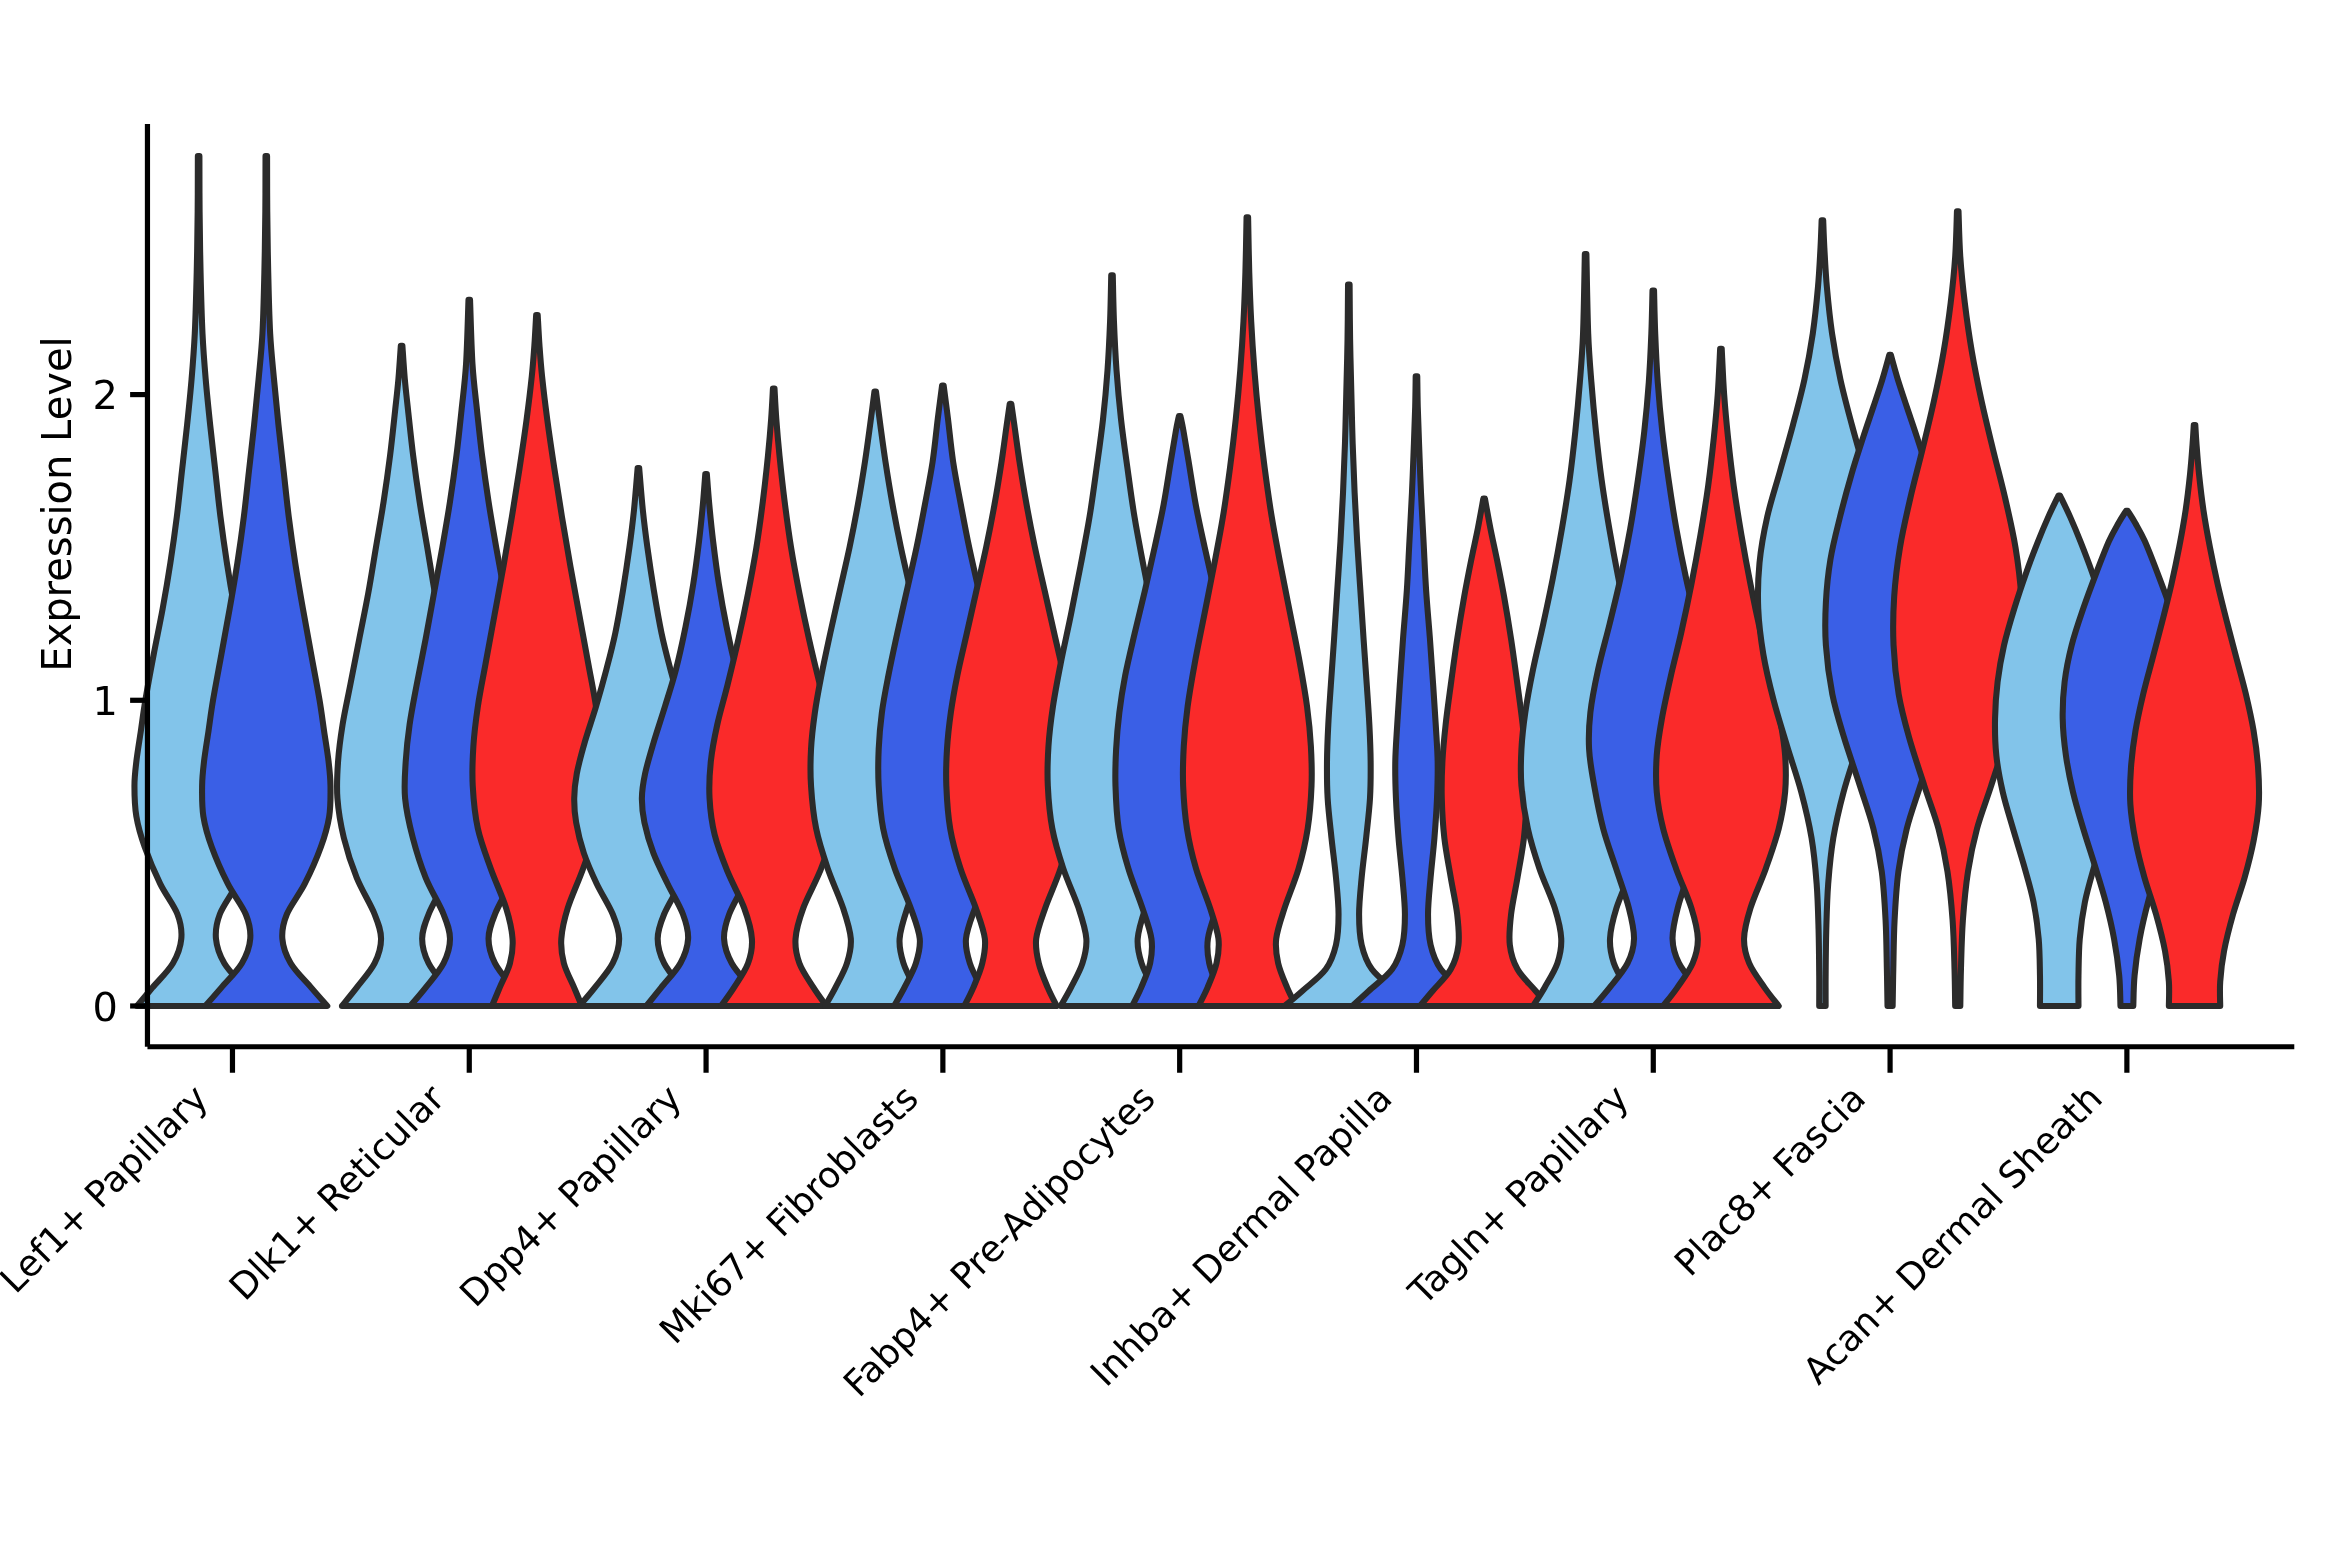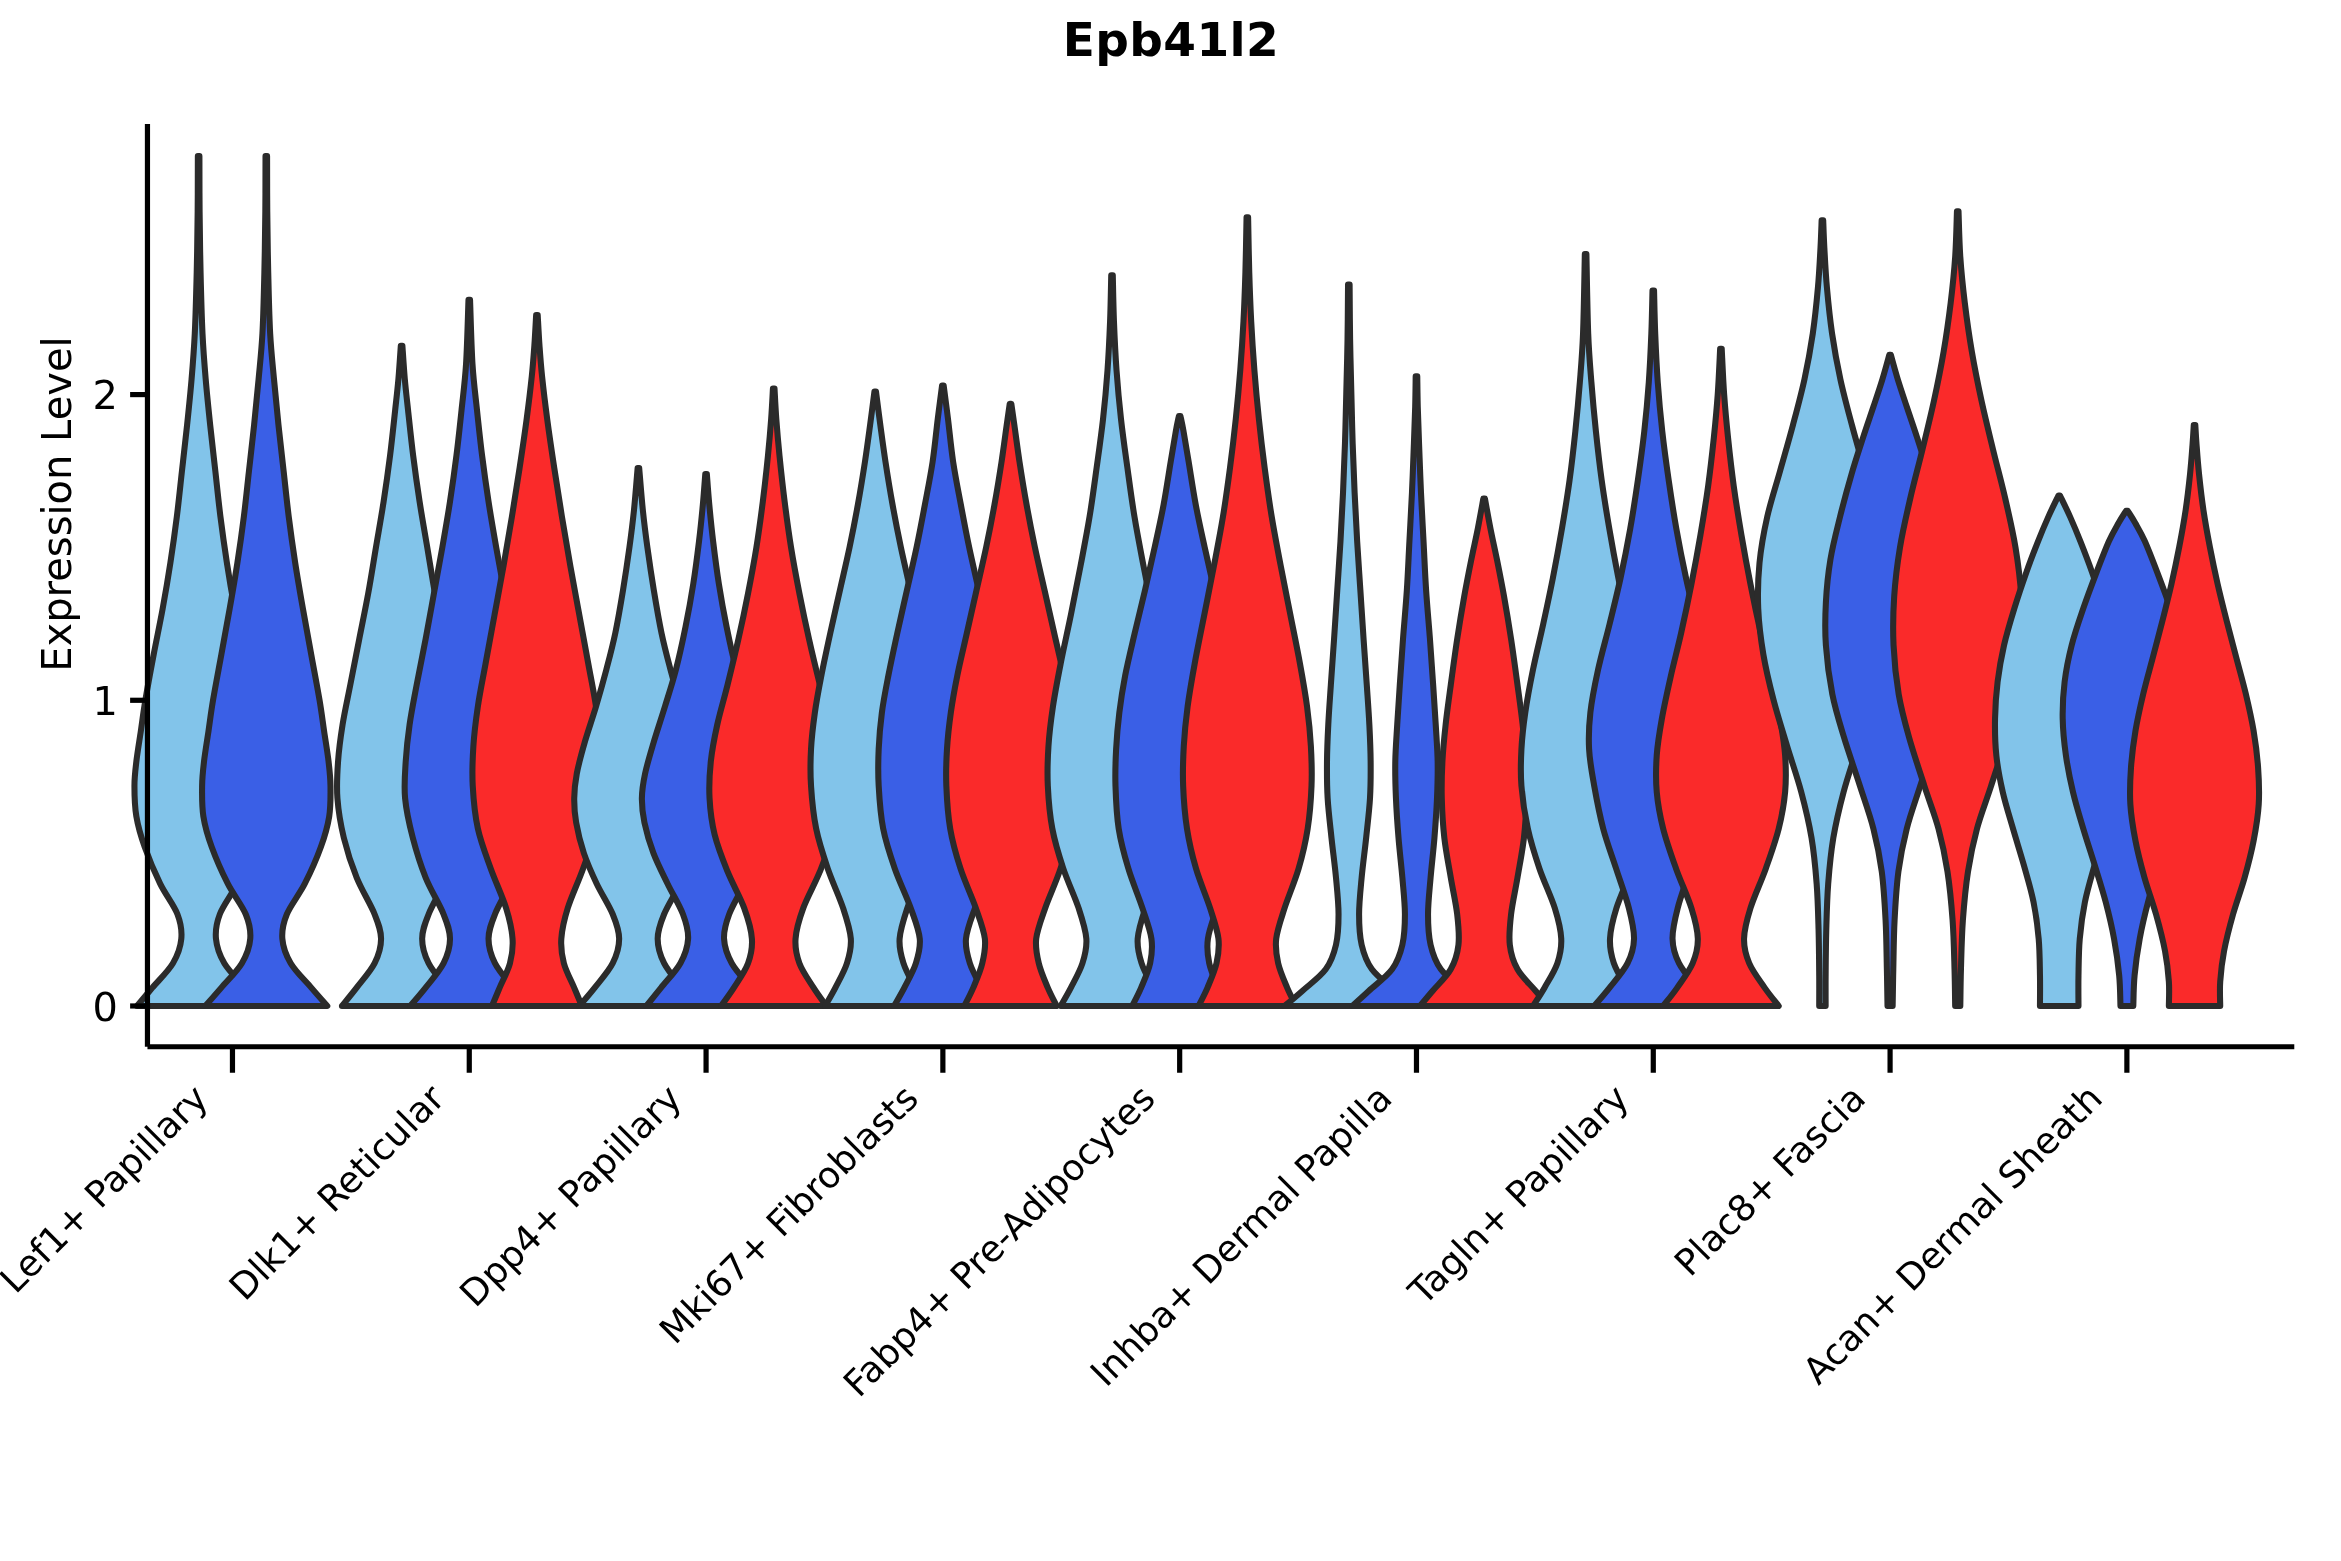--- a/index.html
+++ b/index.html
@@ -22,21 +22,20 @@
   .xtick-text{font-family:"DejaVu Sans",sans-serif;font-size:42px;fill:#000;}
   .spine{stroke:#000;stroke-width:6;fill:none;stroke-linecap:butt;}
   .tickmark{stroke:#000;stroke-width:6;}
   .violin{stroke:#2b2b2b;stroke-width:7;stroke-linejoin:round;}
 </style>
 </head>
 <body>
 
 <div id="root">
 
-  <div id="plot-title">Epb41l2</div>
 
   <div id="ylabel">Expression Level</div>
 
   <svg id="chart" viewBox="0 0 2700 1800" preserveAspectRatio="none">
     <g id="violins-layer">
         <path d="M157.96,1160.00 C160.92,1156.47 168.81,1147.07 175.72,1138.85 C182.63,1130.63 193.85,1120.05 199.40,1110.65 C204.95,1101.25 208.16,1091.85 209.02,1082.45 C209.88,1073.05 208.65,1064.83 204.58,1054.25 C200.51,1043.67 190.89,1031.92 184.60,1019.00 C178.31,1006.08 171.40,989.63 166.84,976.70 C162.28,963.78 159.19,953.20 157.22,941.45 C155.25,929.70 155.00,916.78 155.00,906.20 C155.00,895.63 155.99,888.58 157.22,878.00 C158.45,867.42 160.67,854.50 162.40,842.75 C164.13,831.00 165.11,822.19 167.58,807.50 C170.05,792.81 173.87,772.25 177.20,754.63 C180.53,737.00 184.35,719.38 187.56,701.75 C190.77,684.13 193.73,666.50 196.44,648.88 C199.15,631.25 201.62,613.63 203.84,596.00 C206.06,578.38 207.79,560.75 209.76,543.13 C211.73,525.50 213.83,507.88 215.68,490.25 C217.53,472.63 219.38,455.00 220.86,437.38 C222.34,419.75 223.57,405.06 224.56,384.50 C225.55,363.94 226.22,337.50 226.78,314.00 C227.34,290.50 227.67,265.82 227.89,243.50 C228.11,221.18 228.06,190.63 228.10,180.05 L229.90,180.05 C229.94,190.63 229.89,221.18 230.11,243.50 C230.33,265.82 230.66,290.50 231.22,314.00 C231.78,337.50 232.45,363.94 233.44,384.50 C234.43,405.06 235.66,419.75 237.14,437.38 C238.62,455.00 240.47,472.63 242.32,490.25 C244.17,507.88 246.27,525.50 248.24,543.13 C250.21,560.75 251.94,578.38 254.16,596.00 C256.38,613.63 258.85,631.25 261.56,648.88 C264.27,666.50 267.23,684.13 270.44,701.75 C273.65,719.38 277.47,737.00 280.80,754.63 C284.13,772.25 287.95,792.81 290.42,807.50 C292.89,822.19 293.87,831.00 295.60,842.75 C297.33,854.50 299.55,867.42 300.78,878.00 C302.01,888.58 303.00,895.63 303.00,906.20 C303.00,916.78 302.75,929.70 300.78,941.45 C298.81,953.20 295.72,963.78 291.16,976.70 C286.60,989.63 279.69,1006.08 273.40,1019.00 C267.11,1031.92 257.49,1043.67 253.42,1054.25 C249.35,1064.83 248.12,1073.05 248.98,1082.45 C249.84,1091.85 253.05,1101.25 258.60,1110.65 C264.15,1120.05 275.37,1130.63 282.28,1138.85 C289.19,1147.07 297.08,1156.47 300.04,1160.00 Z" fill="#82C4EA" class="violin"></path>
         <path d="M236.70,1160.00 C239.78,1156.47 248.17,1147.07 255.20,1138.85 C262.23,1130.63 273.33,1120.05 278.88,1110.65 C284.43,1101.25 287.76,1091.85 288.50,1082.45 C289.24,1073.05 287.64,1064.83 283.32,1054.25 C279.00,1043.67 269.14,1031.92 262.60,1019.00 C256.06,1006.08 248.79,989.63 244.10,976.70 C239.41,963.78 236.33,953.20 234.48,941.45 C232.63,929.70 232.88,916.78 233.00,906.20 C233.12,895.63 233.99,888.58 235.22,878.00 C236.45,867.42 238.67,854.50 240.40,842.75 C242.13,831.00 243.11,822.19 245.58,807.50 C248.05,792.81 251.99,772.25 255.20,754.63 C258.41,737.00 261.74,719.38 264.82,701.75 C267.90,684.13 270.99,666.50 273.70,648.88 C276.41,631.25 278.88,613.63 281.10,596.00 C283.32,578.38 285.05,560.75 287.02,543.13 C288.99,525.50 291.09,507.88 292.94,490.25 C294.79,472.63 296.52,455.00 298.12,437.38 C299.72,419.75 301.45,405.06 302.56,384.50 C303.67,363.94 304.22,337.50 304.78,314.00 C305.33,290.50 305.67,265.82 305.89,243.50 C306.11,221.18 306.06,190.63 306.10,180.05 L307.90,180.05 C307.94,190.63 307.89,221.18 308.11,243.50 C308.33,265.82 308.67,290.50 309.22,314.00 C309.78,337.50 310.33,363.94 311.44,384.50 C312.55,405.06 314.28,419.75 315.88,437.38 C317.48,455.00 319.21,472.63 321.06,490.25 C322.91,507.88 325.01,525.50 326.98,543.13 C328.95,560.75 330.68,578.38 332.90,596.00 C335.12,613.63 337.59,631.25 340.30,648.88 C343.01,666.50 346.10,684.13 349.18,701.75 C352.26,719.38 355.59,737.00 358.80,754.63 C362.01,772.25 365.95,792.81 368.42,807.50 C370.89,822.19 371.87,831.00 373.60,842.75 C375.33,854.50 377.55,867.42 378.78,878.00 C380.01,888.58 380.88,895.63 381.00,906.20 C381.12,916.78 381.37,929.70 379.52,941.45 C377.67,953.20 374.59,963.78 369.90,976.70 C365.21,989.63 357.94,1006.08 351.40,1019.00 C344.86,1031.92 335.00,1043.67 330.68,1054.25 C326.36,1064.83 324.76,1073.05 325.50,1082.45 C326.24,1091.85 329.57,1101.25 335.12,1110.65 C340.67,1120.05 351.77,1130.63 358.80,1138.85 C365.83,1147.07 374.22,1156.47 377.30,1160.00 Z" fill="#3A5FE6" class="violin"></path>
         <path d="M394.18,1160.00 C397.02,1156.47 404.91,1147.07 411.20,1138.85 C417.49,1130.63 427.23,1120.05 431.92,1110.65 C436.61,1101.25 439.32,1091.85 439.32,1082.45 C439.32,1073.05 436.61,1066.00 431.92,1054.25 C427.23,1042.50 417.12,1026.64 411.20,1011.95 C405.28,997.26 400.10,981.40 396.40,966.13 C392.70,950.85 390.11,934.99 389.00,920.30 C387.89,905.61 388.75,892.10 389.74,878.00 C390.73,863.90 392.58,850.39 394.92,835.70 C397.26,821.01 400.59,806.33 403.80,789.88 C407.01,773.42 410.71,754.63 414.16,737.00 C417.61,719.38 421.31,701.75 424.52,684.13 C427.73,666.50 430.44,648.88 433.40,631.25 C436.36,613.63 439.57,596.00 442.28,578.38 C444.99,560.75 447.46,543.13 449.68,525.50 C451.90,507.88 454.00,487.31 455.60,472.63 C457.20,457.94 458.22,449.71 459.30,437.38 C460.38,425.04 461.63,405.06 462.10,398.60 L463.90,398.60 C464.37,405.06 465.62,425.04 466.70,437.38 C467.78,449.71 468.80,457.94 470.40,472.63 C472.00,487.31 474.10,507.88 476.32,525.50 C478.54,543.13 481.01,560.75 483.72,578.38 C486.43,596.00 489.64,613.63 492.60,631.25 C495.56,648.88 498.27,666.50 501.48,684.13 C504.69,701.75 508.39,719.38 511.84,737.00 C515.29,754.63 518.99,773.42 522.20,789.88 C525.41,806.33 528.74,821.01 531.08,835.70 C533.42,850.39 535.27,863.90 536.26,878.00 C537.25,892.10 538.11,905.61 537.00,920.30 C535.89,934.99 533.30,950.85 529.60,966.13 C525.90,981.40 520.72,997.26 514.80,1011.95 C508.88,1026.64 498.77,1042.50 494.08,1054.25 C489.39,1066.00 486.68,1073.05 486.68,1082.45 C486.68,1091.85 489.39,1101.25 494.08,1110.65 C498.77,1120.05 508.51,1130.63 514.80,1138.85 C521.09,1147.07 528.98,1156.47 531.82,1160.00 Z" fill="#82C4EA" class="violin"></path>
         <path d="M472.92,1160.00 C475.88,1156.47 484.27,1147.07 490.68,1138.85 C497.09,1130.63 506.71,1120.05 511.40,1110.65 C516.09,1101.25 518.80,1091.85 518.80,1082.45 C518.80,1073.05 516.09,1066.00 511.40,1054.25 C506.71,1042.50 496.60,1026.64 490.68,1011.95 C484.76,997.26 479.83,981.40 475.88,966.13 C471.93,950.85 468.36,934.99 467.00,920.30 C465.64,905.61 466.88,892.10 467.74,878.00 C468.60,863.90 470.08,850.39 472.18,835.70 C474.28,821.01 477.24,806.33 480.32,789.88 C483.40,773.42 487.35,754.63 490.68,737.00 C494.01,719.38 497.09,701.75 500.30,684.13 C503.51,666.50 506.84,648.88 509.92,631.25 C513.00,613.63 516.09,596.00 518.80,578.38 C521.51,560.75 523.98,543.13 526.20,525.50 C528.42,507.88 530.27,490.25 532.12,472.63 C533.97,455.00 535.97,440.90 537.30,419.75 C538.63,398.60 539.63,358.06 540.10,345.73 L541.90,345.73 C542.37,358.06 543.37,398.60 544.70,419.75 C546.03,440.90 548.03,455.00 549.88,472.63 C551.73,490.25 553.58,507.88 555.80,525.50 C558.02,543.13 560.49,560.75 563.20,578.38 C565.91,596.00 569.00,613.63 572.08,631.25 C575.16,648.88 578.49,666.50 581.70,684.13 C584.91,701.75 587.99,719.38 591.32,737.00 C594.65,754.63 598.60,773.42 601.68,789.88 C604.76,806.33 607.72,821.01 609.82,835.70 C611.92,850.39 613.40,863.90 614.26,878.00 C615.12,892.10 616.36,905.61 615.00,920.30 C613.64,934.99 610.07,950.85 606.12,966.13 C602.17,981.40 597.24,997.26 591.32,1011.95 C585.40,1026.64 575.29,1042.50 570.60,1054.25 C565.91,1066.00 563.20,1073.05 563.20,1082.45 C563.20,1091.85 565.91,1101.25 570.60,1110.65 C575.29,1120.05 584.91,1130.63 591.32,1138.85 C597.73,1147.07 606.12,1156.47 609.08,1160.00 Z" fill="#3A5FE6" class="violin"></path>
         <path d="M567.20,1160.00 C568.68,1156.47 572.63,1147.07 576.08,1138.85 C579.53,1130.63 585.45,1120.05 587.92,1110.65 C590.39,1101.25 591.62,1093.03 590.88,1082.45 C590.14,1071.88 587.67,1060.71 583.48,1047.20 C579.29,1033.69 571.15,1016.65 565.72,1001.38 C560.29,986.10 554.37,971.41 550.92,955.55 C547.47,939.69 545.86,922.06 545.00,906.20 C544.14,890.34 544.75,875.65 545.74,860.38 C546.73,845.10 548.58,830.41 550.92,814.55 C553.26,798.69 556.59,782.83 559.80,765.20 C563.01,747.58 566.71,727.60 570.16,708.80 C573.61,690.00 577.19,671.20 580.52,652.40 C583.85,633.60 587.06,614.80 590.14,596.00 C593.22,577.20 596.18,558.40 599.02,539.60 C601.86,520.80 604.82,500.83 607.16,483.20 C609.50,465.58 611.60,447.95 613.08,433.85 C614.56,419.75 615.20,410.35 616.04,398.60 C616.88,386.85 617.76,369.23 618.10,363.35 L619.90,363.35 C620.24,369.23 621.12,386.85 621.96,398.60 C622.80,410.35 623.44,419.75 624.92,433.85 C626.40,447.95 628.50,465.58 630.84,483.20 C633.18,500.83 636.14,520.80 638.98,539.60 C641.82,558.40 644.78,577.20 647.86,596.00 C650.94,614.80 654.15,633.60 657.48,652.40 C660.81,671.20 664.39,690.00 667.84,708.80 C671.29,727.60 674.99,747.58 678.20,765.20 C681.41,782.83 684.74,798.69 687.08,814.55 C689.42,830.41 691.27,845.10 692.26,860.38 C693.25,875.65 693.86,890.34 693.00,906.20 C692.14,922.06 690.53,939.69 687.08,955.55 C683.63,971.41 677.71,986.10 672.28,1001.38 C666.85,1016.65 658.71,1033.69 654.52,1047.20 C650.33,1060.71 647.86,1071.88 647.12,1082.45 C646.38,1093.03 647.61,1101.25 650.08,1110.65 C652.55,1120.05 658.47,1130.63 661.92,1138.85 C665.37,1147.07 669.32,1156.47 670.80,1160.00 Z" fill="#FA2A2A" class="violin"></path>

